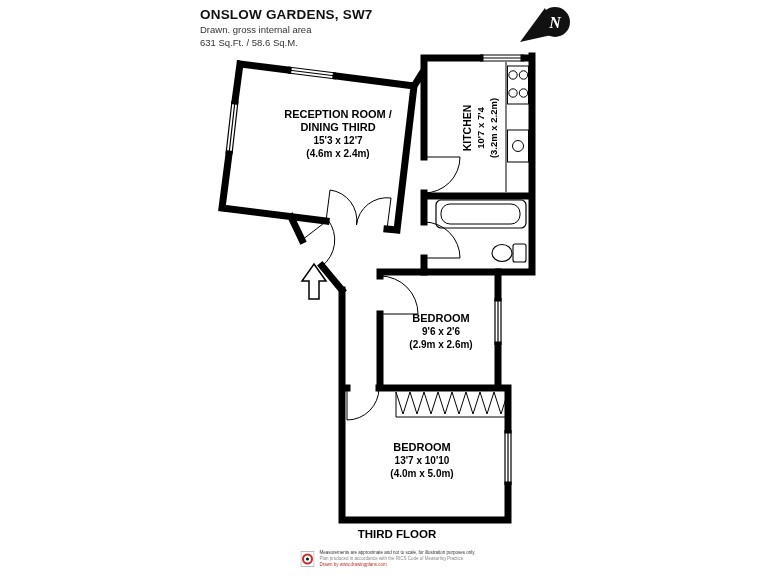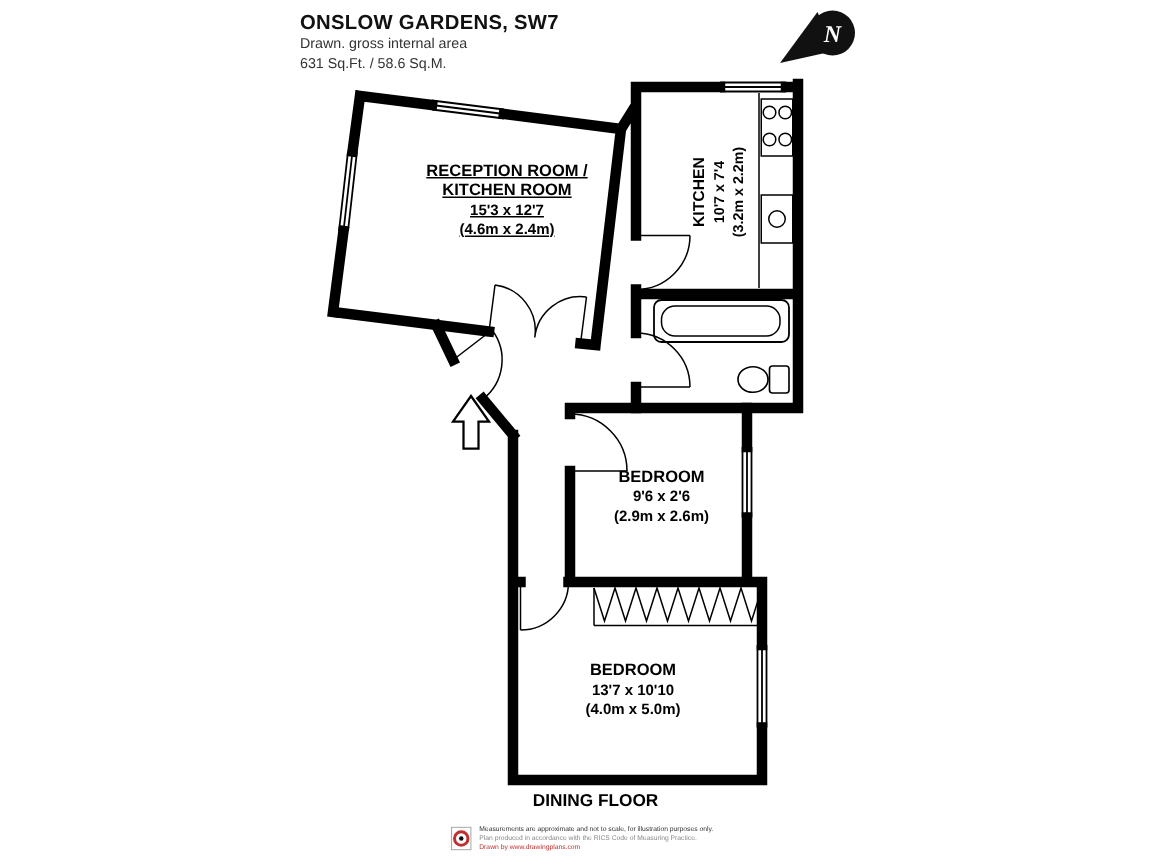--- a/index.html
+++ b/index.html
@@ -109,23 +109,23 @@
       <circle cx="518" cy="146" r="5.5"></circle>
     </g>
     <g stroke="#000" fill="none" stroke-width="1">
       <polyline points="396,392 403,414 410,392 417,414 424,392 431,414 438,392 445,414 452,392
                         459,414 466,392 473,414 480,392 487,414 494,392 501,414 508,392"></polyline>
       <path d="M396,392 L396,417 M396,417 L508,417"></path>
     </g>
     <polygon points="314,264 326,281 319,281 319,299 309,299 309,281 302,281" fill="#fff" stroke="#000" stroke-width="1.5"></polygon>
   </svg>
 
-  <div class="room-label" style="left:338px;top:108px;text-decoration:underline;">
+  <div class="room-label" style="left:338px;top:108px;">
     <div class="room-name">RECEPTION ROOM /</div>
-    <div class="room-name">KITCHEN ROOM</div>
+    <div class="room-name">DINING THIRD</div>
     <div class="room-dims">15'3 x 12'7</div>
     <div class="room-dims">(4.6m x 2.4m)</div>
   </div>
 
   <div class="kitchen-label">
     <div class="room-name">KITCHEN</div>
     <div class="room-dims">10'7 x 7'4</div>
     <div class="room-dims">(3.2m x 2.2m)</div>
   </div>
 
@@ -134,21 +134,21 @@
     <div class="room-dims">9'6 x 2'6</div>
     <div class="room-dims">(2.9m x 2.6m)</div>
   </div>
 
   <div class="room-label" style="left:422px;top:441px;">
     <div class="room-name">BEDROOM</div>
     <div class="room-dims">13'7 x 10'10</div>
     <div class="room-dims">(4.0m x 5.0m)</div>
   </div>
 
-  <div class="floor-label">DINING FLOOR</div>
+  <div class="floor-label">THIRD FLOOR</div>
 
   <div class="footer">
     <svg width="14" height="16" viewBox="0 0 14 16">
       <rect x="0.5" y="0.5" width="13" height="15" fill="#fff" stroke="#aaa" stroke-width="0.8"></rect>
       <circle cx="7" cy="8" r="4.5" fill="none" stroke="#c03030" stroke-width="2"></circle>
       <circle cx="7" cy="8" r="1.5" fill="#111"></circle>
     </svg>
     <div class="lines">
       <div class="l1">Measurements are approximate and not to scale, for illustration purposes only.</div>
       <div class="l2">Plan produced in accordance with the RICS Code of Measuring Practice.</div>

